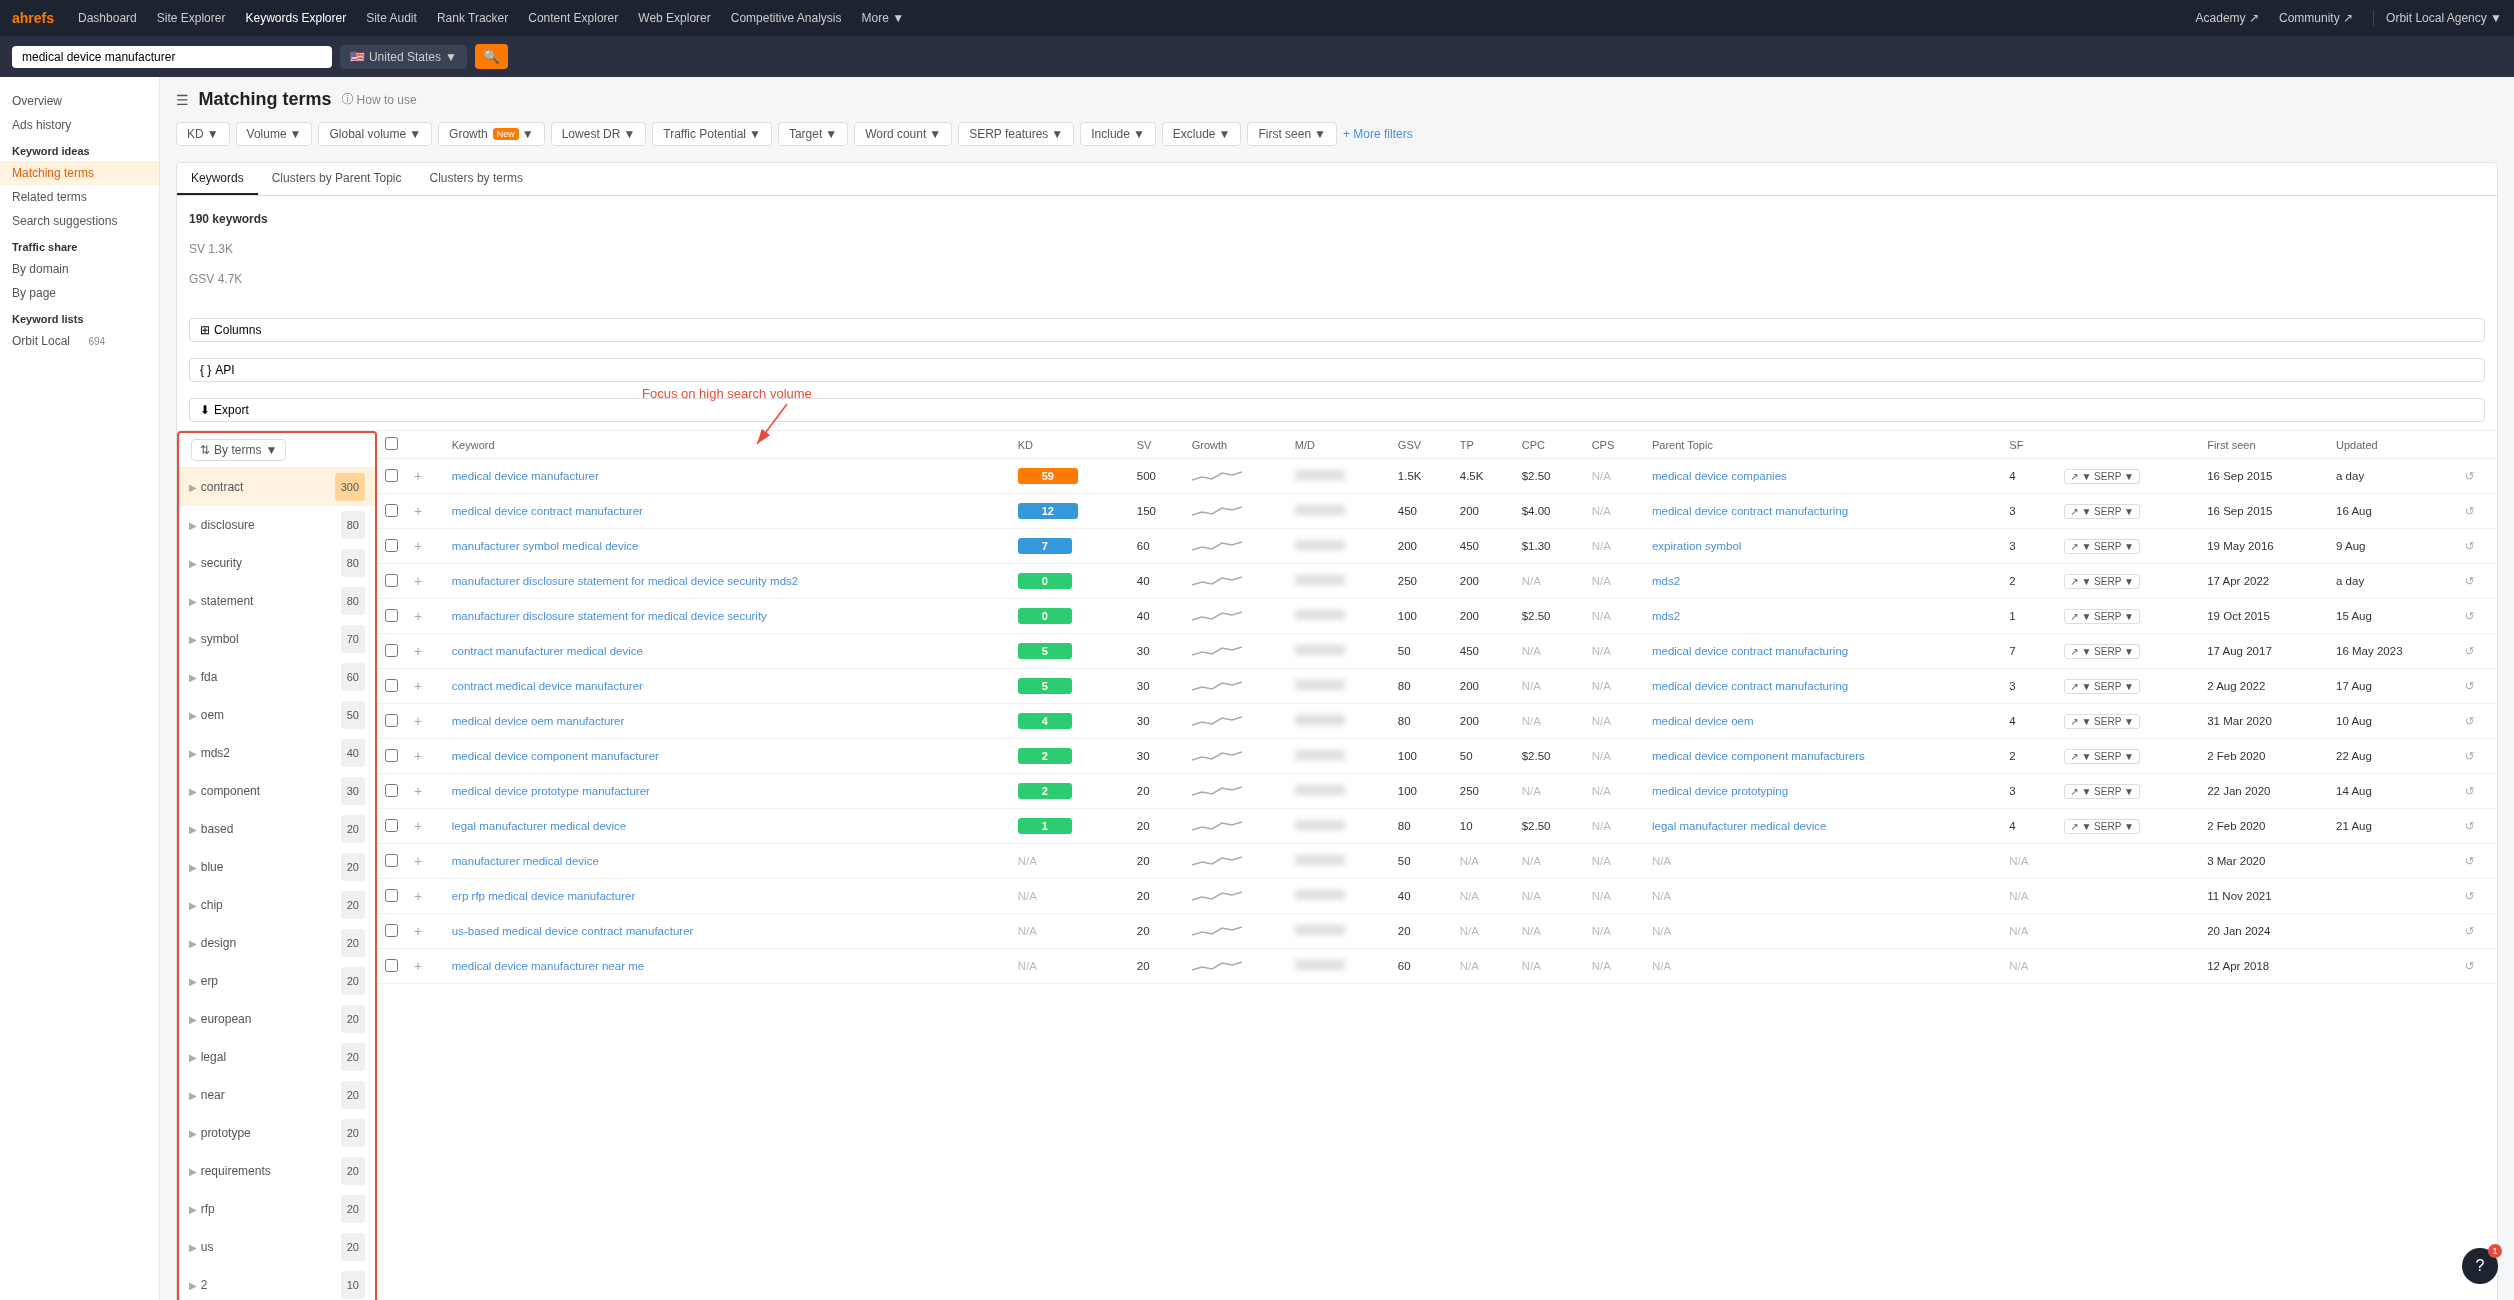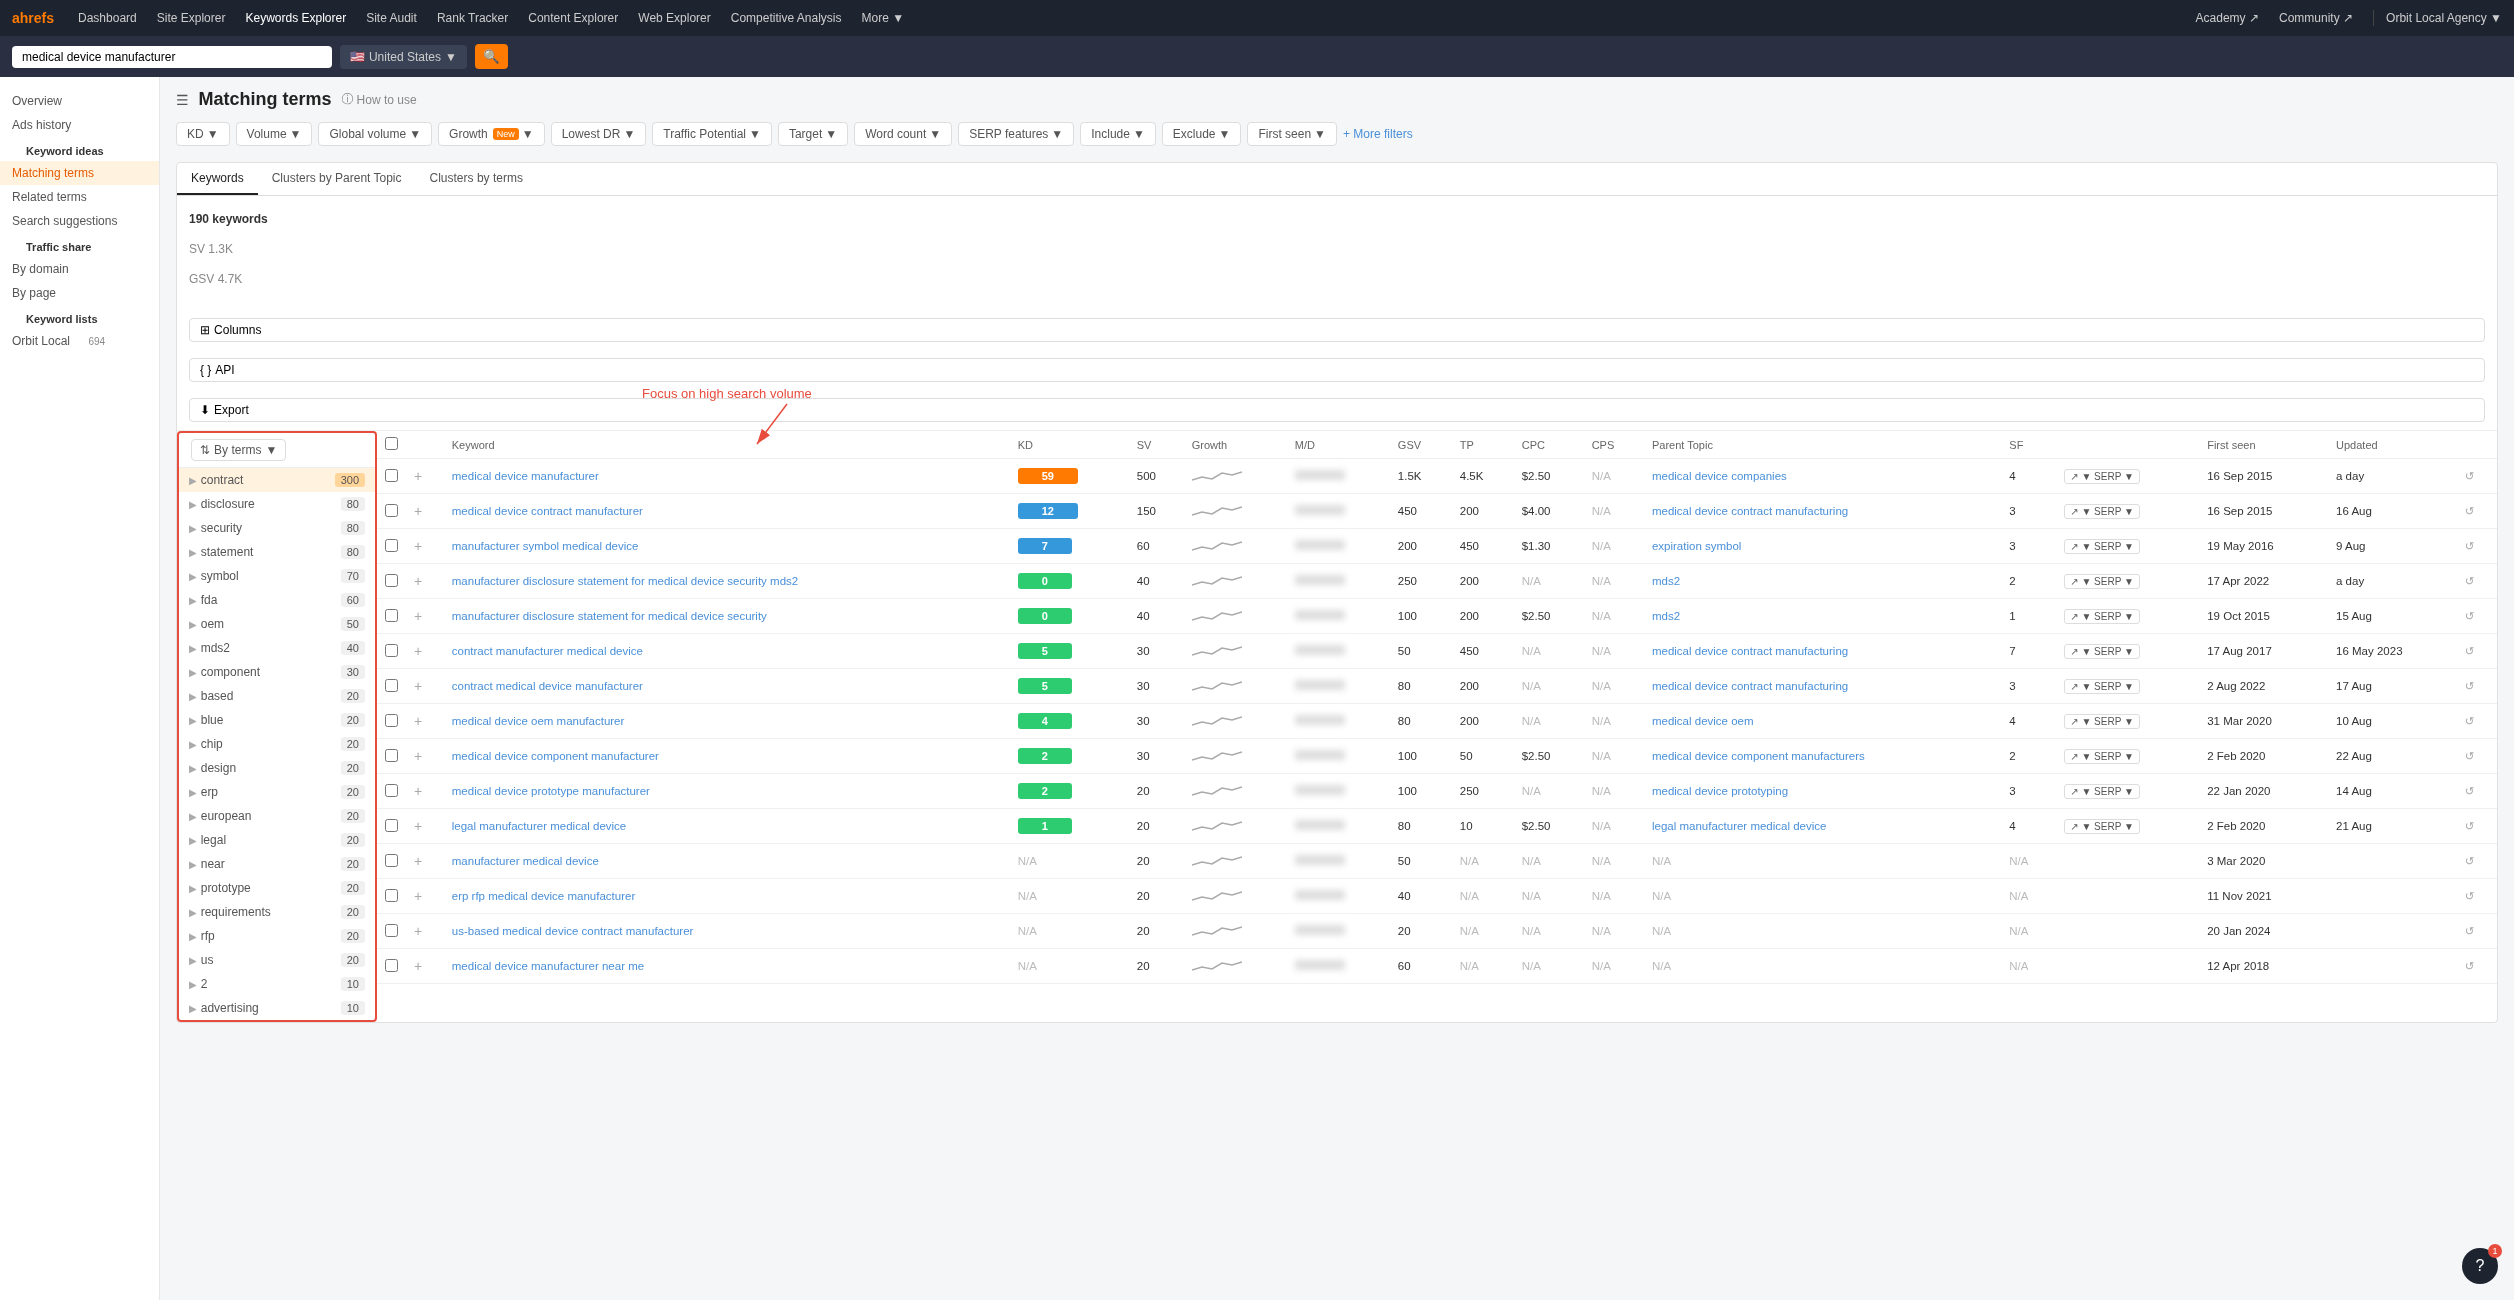--- a/index.html
+++ b/index.html
@@ -20,21 +20,21 @@
     .country-btn { background: #3a4255; color: #ccc; border: none; border-radius: 4px; padding: 5px 10px; cursor: pointer; display: flex; align-items: center; gap: 4px; font-size: 12px; }
     .search-go-btn { background: #ff7a00; border: none; border-radius: 4px; padding: 5px 8px; cursor: pointer; color: #fff; }
 
     
     .layout { display: flex; height: calc(100vh - 72px); }
     
     
     .sidebar { width: 160px; background: #fff; border-right: 1px solid #e5e7eb; padding: 12px 0; flex-shrink: 0; overflow-y: auto; }
     .sidebar-item { padding: 5px 12px; font-size: 12px; color: #555; cursor: pointer; }
     .sidebar-item.active { background: #fff3e0; color: #e65c00; font-weight: 500; }
-    .sidebar-section { padding: 8px 26px 4px; font-size: 11px; font-weight: 600; color: #333; }
+    .sidebar-section { padding: 8px 12px 4px; font-size: 11px; font-weight: 600; color: #333; }
     .sidebar-count { color: #888; font-size: 10px; margin-left: 15px; }
 
     
     .main { flex: 1; overflow-y: auto; padding: 12px 16px; }
     
     
     .page-header { display: flex; align-items: center; gap: 10px; margin-bottom: 12px; }
     .menu-icon { font-size: 14px; cursor: pointer; color: #555; }
     .page-title { font-size: 18px; font-weight: 600; color: #222; }
     .how-to-use { color: #888; font-size: 12px; cursor: pointer; display: flex; align-items: center; gap: 3px; }
@@ -66,21 +66,21 @@
     
     .by-terms-row { display: flex; align-items: center; gap: 8px; padding: 6px 12px; border-bottom: 1px solid #eee; }
     .by-terms-btn { display: flex; align-items: center; gap: 4px; font-size: 12px; color: #555; cursor: pointer; border: 1px solid #ddd; border-radius: 4px; padding: 3px 8px; background: #fff; }
 
     
     .two-panel { display: flex; }
     .terms-panel { width: 200px; border-right: 1px solid #eee; flex-shrink: 0; }
     .term-item { display: flex; align-items: center; justify-content: space-between; padding: 5px 10px; font-size: 12px; cursor: pointer; }
     .term-item.selected { background: #fff3e0; }
     .term-name { color: #555; display: flex; align-items: center; gap: 4px; }
-    .term-count { background: #f0f0f0; border-radius: 3px; padding: 1px 6px; font-size: 11px; color: #555; }
+    .term-count { background: #f0f0f0; border-radius: 3px; padding: 8px 6px; font-size: 11px; color: #555; }
     .term-item.selected .term-count { background: #ffd599; }
 
     
     .kw-table { flex: 1; overflow-x: auto; }
     .kw-table table { width: 100%; border-collapse: collapse; font-size: 11.5px; }
     .kw-table th { padding: 6px 8px; text-align: left; color: #666; font-weight: 500; border-bottom: 1px solid #eee; white-space: nowrap; font-size: 11px; }
     .kw-table td { padding: 6px 8px; border-bottom: 1px solid #f0f0f0; vertical-align: middle; white-space: nowrap; }
     .kw-link { color: #4a90d9; text-decoration: none; font-size: 11.5px; }
     .kd-badge { display: inline-block; border-radius: 3px; padding: 2px 24px; font-size: 11px; font-weight: 600; color: #fff; min-width: 24px; text-align: center; }
     .kd-green { background: #2ecc71; }

